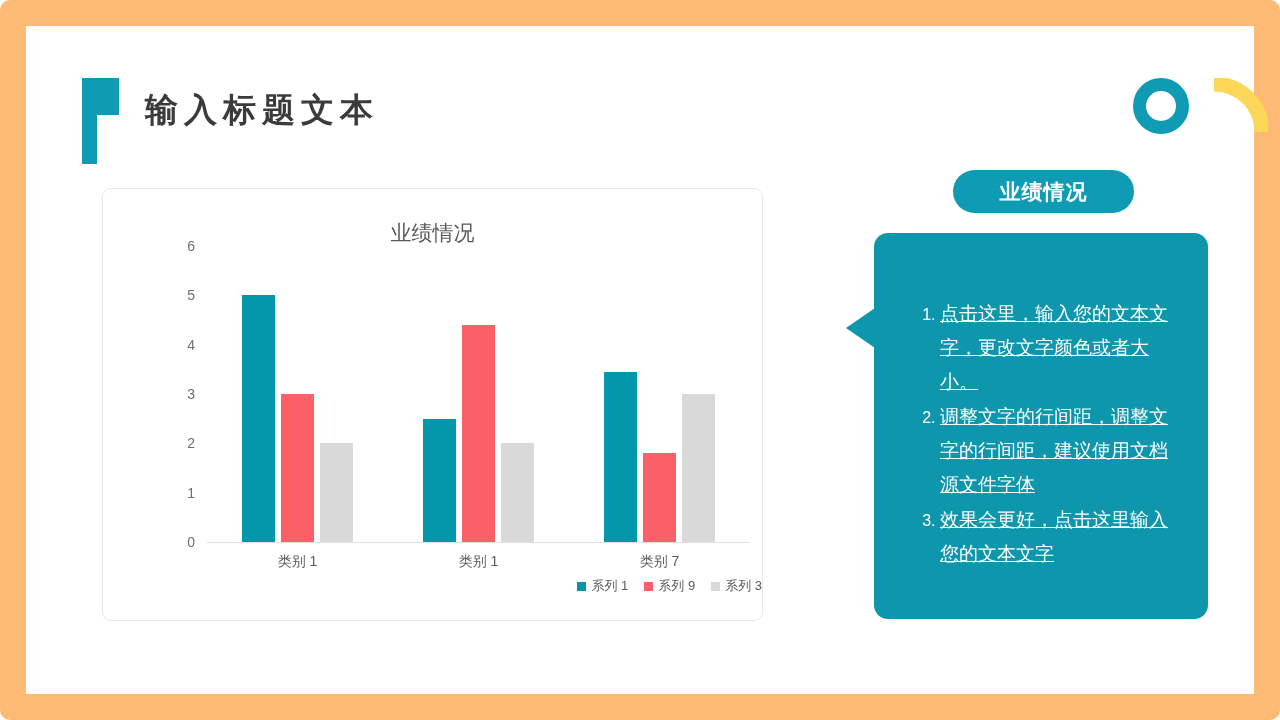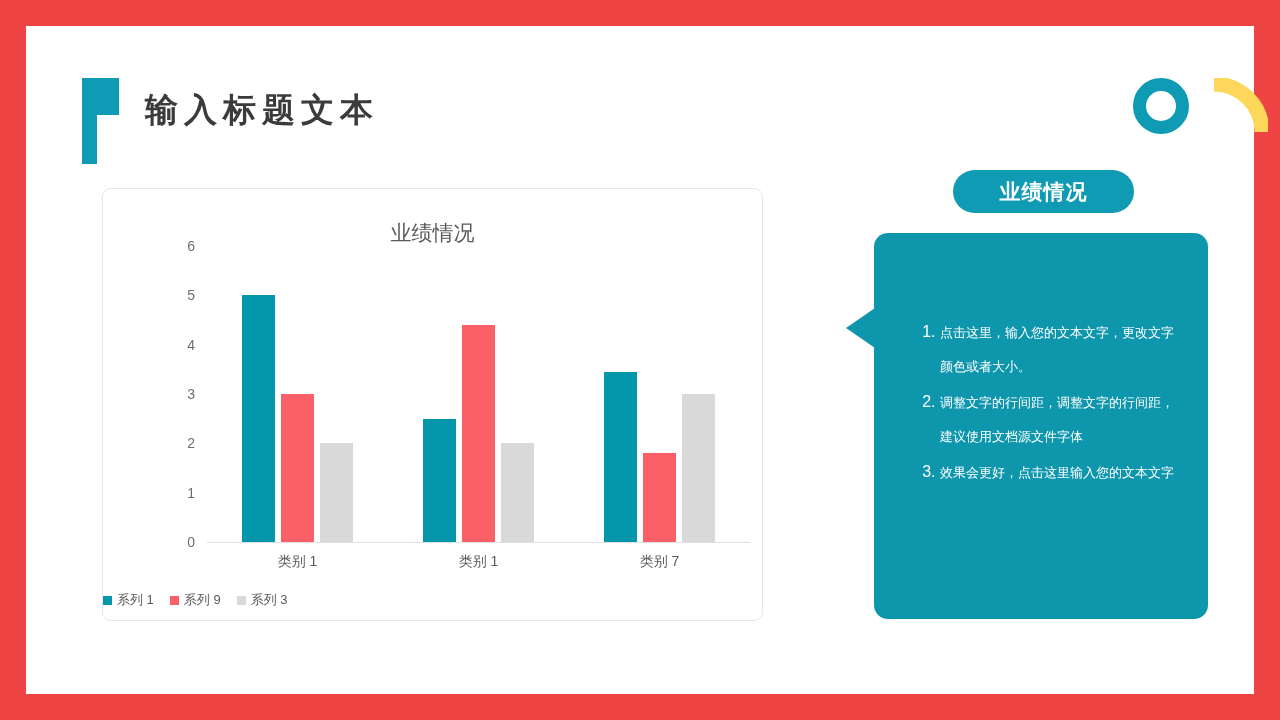--- a/index.html
+++ b/index.html
@@ -6,21 +6,22 @@
     margin: 0;
     padding: 0;
     background: #ffffff;
   }
   #slide {
     position: relative;
     width: 1280px;
     height: 720px;
     overflow: hidden;
     font-family: "Liberation Sans", "DejaVu Sans", sans-serif;
-    background: #ef4444;
+    background: #fdba74;
+    border-radius: 10px;
   }
   
   .canvas {
     position: absolute;
     left: 26px;
     top: 26px;
     width: 1228px;
     height: 668px;
     background: #ffffff;
   }
@@ -154,24 +155,24 @@
   .cat-label {
     position: absolute;
     transform: translateX(-50%);
     font-size: 14px;
     color: #5a5a5a;
     white-space: nowrap;
   }
   .legend {
     position: absolute;
     left: 0;
-    top: 402px;
+    top: 388px;
     width: 100%;
     display: flex;
-    justify-content: flex-start;
+    justify-content: flex-end;
     align-items: center;
     gap: 16px;
   }
   .legend-item {
     display: flex;
     align-items: center;
     gap: 5px;
     font-size: 13px;
     color: #5a5a5a;
     white-space: nowrap;
@@ -218,27 +219,28 @@
     top: 75px;
     width: 0;
     height: 0;
     border-top: 20px solid transparent;
     border-bottom: 20px solid transparent;
     border-right: 29px solid #0e96ad;
   }
   .bubble-list {
     position: absolute;
     left: 32px;
-    top: 82px;
+    top: 64px;
     right: 26px;
     margin: 0;
     padding: 0 0 0 34px;
     color: #ffffff;
-    font-size: 13px;
+    font-size: 19px;
     line-height: 34px;
+    text-decoration: underline;
   }
   .bubble-list li {
     margin-bottom: 1px;
   }
   .bubble-list li::marker {
     font-size: 16px;
   }
 </style>
 </head>
 <body>

